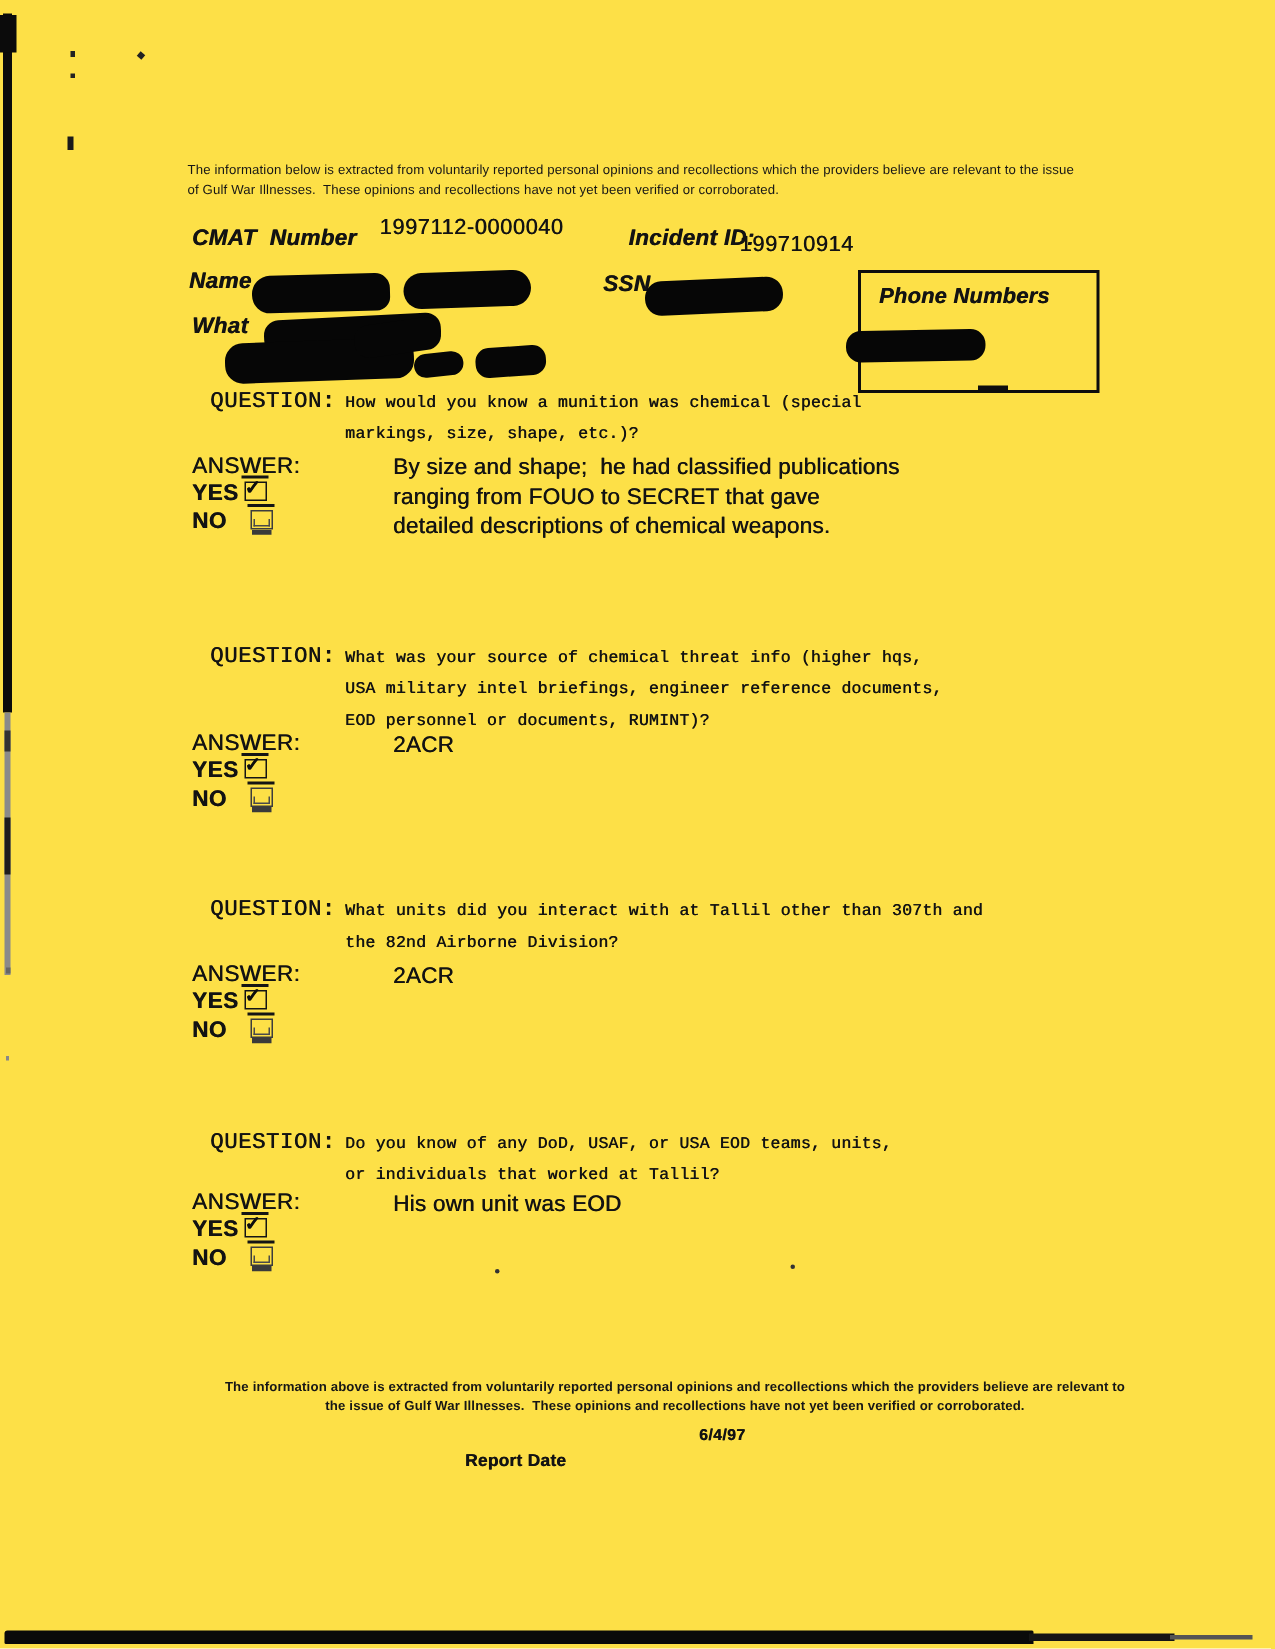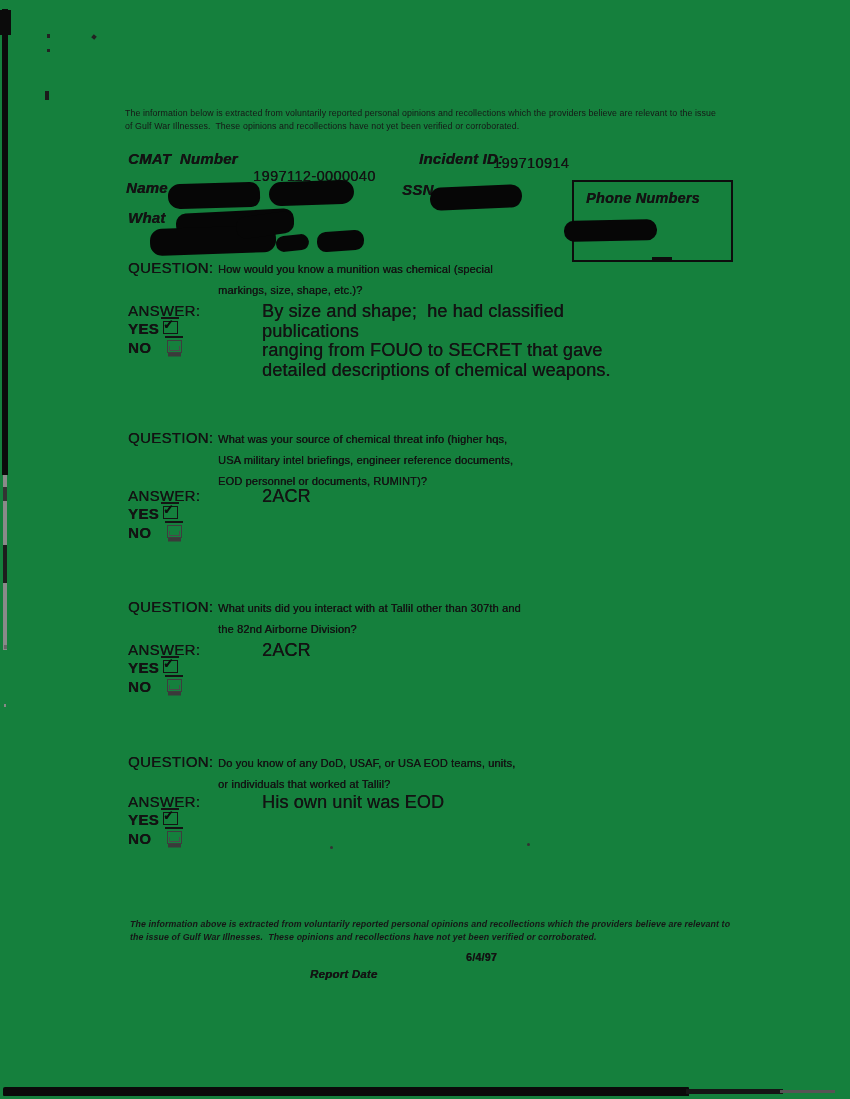--- a/index.html
+++ b/index.html
@@ -1,31 +1,31 @@
 <!DOCTYPE html>
 <html><head>
 <meta charset="utf-8">
 <style>
   html,body{margin:0;padding:0;background:#ffffff;}
   .page{
-    position:relative;width:850px;height:1099px;background:#15803d;
+    position:relative;width:850px;height:1099px;background:#fde047;
     font-family:"Liberation Sans", sans-serif;color:#131313;overflow:hidden;
   }
   .abs{position:absolute;}
   .pre{white-space:pre-wrap;}
   .ink{text-shadow:0.35px 0 0 currentColor;}
   .small-print{font-size:8.8px;line-height:13px;color:#161616;letter-spacing:0.1px;}
-  .bold-ital{font-weight:bold;font-style:italic;}
+  .bold-ital{font-weight:bold;text-align:center;}
   .label-strong{font-size:15px;font-weight:bold;font-style:italic;letter-spacing:0.2px;}
   .body-text{font-size:11px;line-height:21px;letter-spacing:0.15px;}
-  .ans-text{font-size:18px;line-height:19.5px;letter-spacing:0.15px;}
+  .ans-text{font-size:15px;line-height:19.5px;letter-spacing:0.15px;}
   .q-label{font-size:15px;letter-spacing:0.3px;}
   
   .qblock{position:absolute;left:128px;width:620px;}
-  .q-row{position:absolute;left:0;top:0;display:flex;}
+  .q-row{position:absolute;left:12px;top:0;display:flex;font-family:Liberation Mono, monospace;}
   .q-row .q-lab{width:90px;flex:0 0 90px;}
   .q-row .q-txt{width:520px;}
   .a-sect{position:absolute;left:0;}
   .a-lab{position:absolute;left:0;top:0;}
   .a-txt{position:absolute;left:134px;top:0;width:390px;}
   .yn-row{position:absolute;left:0;display:flex;align-items:center;}
   .yn-row .yn-lab{display:inline-block;font-weight:bold;}
   .yes-row .yn-lab{width:35px;}
   .no-row .yn-lab{width:39px;}
   
@@ -59,21 +59,21 @@
   <div class="artifact" style="left:45px;top:91px;width:4px;height:9px;background:#1a1a1a;"></div>
   <div class="artifact" style="left:4px;top:645px;width:3px;height:4px;background:#666;"></div>
   <div class="artifact" style="left:4px;top:704px;width:2px;height:3px;background:#888;"></div>
   <div class="artifact" style="left:330px;top:846px;width:3px;height:3px;background:#333;border-radius:50%;"></div>
   <div class="artifact" style="left:527px;top:843px;width:3px;height:3px;background:#333;border-radius:50%;"></div>
 
   <div class="abs small-print pre" style="left:125px;top:107px;width:660px;">The information below is extracted from voluntarily reported personal opinions and recollections which the providers believe are relevant to the issue
 of Gulf War Illnesses.  These opinions and recollections have not yet been verified or corroborated.</div>
 
   <div class="abs label-strong ink pre" style="left:128px;top:150px;">CMAT  Number</div>
-  <div class="abs ink" style="left:253px;top:168px;font-size:14.5px;letter-spacing:0.4px;">1997112-0000040</div>
+  <div class="abs ink" style="left:253px;top:144px;font-size:14.5px;letter-spacing:0.4px;">1997112-0000040</div>
   <div class="abs label-strong ink" style="left:419px;top:150px;font-style:italic;">Incident ID:</div>
   <div class="abs ink" style="left:493px;top:155px;font-size:14.5px;letter-spacing:0.4px;">199710914</div>
 
   <div class="abs label-strong ink" style="left:126px;top:179px;">Name</div>
   <div class="blob" style="left:168px;top:183px;width:92px;height:25px;border-radius:12px 10px 9px 12px;transform:rotate(-1.5deg);"></div>
   <div class="blob" style="left:269px;top:181px;width:85px;height:24px;border-radius:12px;transform:rotate(-2deg);"></div>
 
   <div class="abs label-strong ink" style="left:402px;top:181px;">SSN</div>
   <div class="blob" style="left:430px;top:186px;width:92px;height:23px;border-radius:11px;transform:rotate(-2.5deg);"></div>
 

